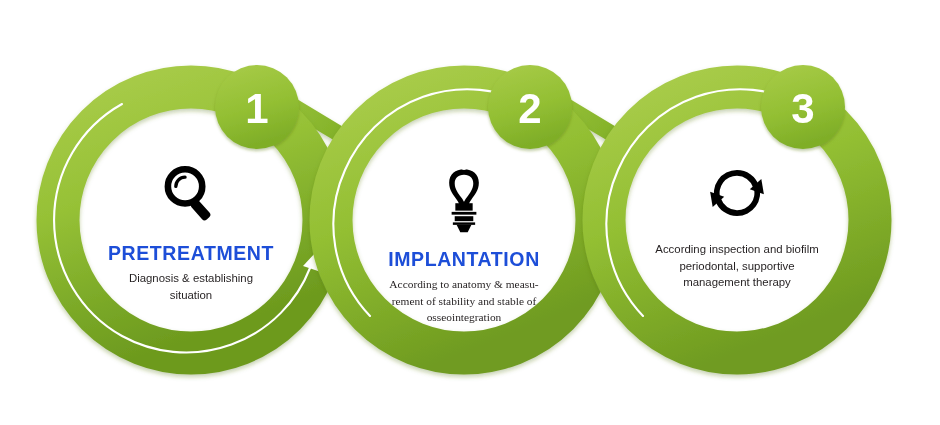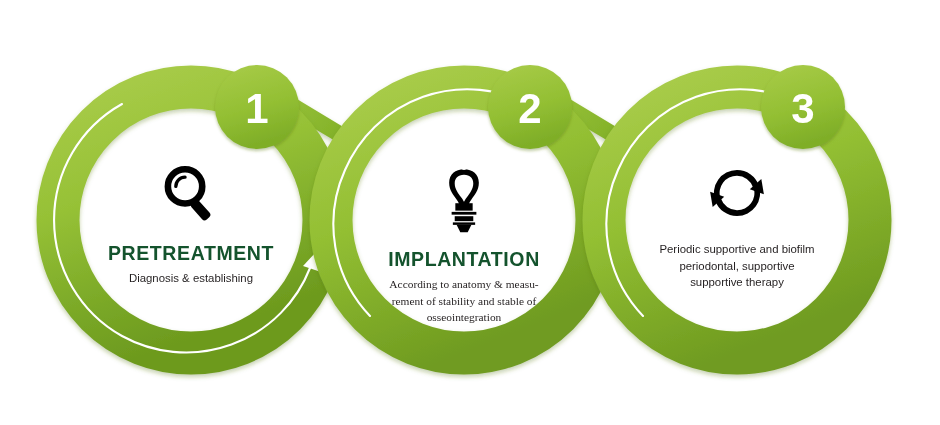--- a/index.html
+++ b/index.html
@@ -35,21 +35,21 @@
     height: 86px;
     display: flex;
     align-items: center;
     justify-content: center;
   }
   .step-title {
     font-family: "Liberation Sans", sans-serif;
     font-weight: bold;
     font-size: 19.5px;
     letter-spacing: 0.6px;
-    color: #14532d;
+    color: #1d4ed8;
     margin-top: 6px;
   }
   .step-desc {
     font-family: "Liberation Sans", sans-serif;
     font-size: 11.4px;
     line-height: 16.5px;
     color: #231f20;
     margin-top: 5px;
     padding: 0 26px;
   }
@@ -146,20 +146,21 @@
     <div class="step-icon">
       <svg viewBox="0 0 100 100" width="66" height="66">
         <circle cx="41" cy="40" r="26" fill="none" stroke="#000000" stroke-width="10"></circle>
         <path d="M 27 40 A 14 14 0 0 1 41 26" fill="none" stroke="#000000" stroke-width="5" stroke-linecap="round"></path>
         <rect x="57" y="60" width="15" height="33" rx="5" fill="#000000" transform="rotate(-42 64 76)"></rect>
       </svg>
     </div>
     <div class="step-title">PRETREATMENT</div>
     <div class="step-desc">
       <div>Diagnosis &amp; establishing</div>
+      <div>situation</div>
     </div>
   </div>
 
   <div class="step-content" style="left:349px; top:156px;">
     <div class="step-icon">
       <svg viewBox="0 0 100 118" width="62" height="73">
         <path d="M 50 10
                  C 36 10 26 18 26 32
                  C 26 44 33 52 38 59
                  C 42 64 43 68 43 72
@@ -203,19 +204,19 @@
         <path d="M 50 86
                  A 36 36 0 0 1 16 62
                  L 25 59
                  A 27 27 0 0 0 50 77 Z" fill="#000000"></path>
         <path d="M 16 62 A 36 36 0 0 1 50 14 L 50 23
                  A 27 27 0 0 0 24 58 Z" fill="#000000"></path>
         <path d="M 12 72 L 8 48 L 30 56 Z" fill="#000000"></path>
       </svg>
     </div>
     <div class="step-desc" style="padding:0 10px;">
-      <div>Periodic supportive and biofilm</div>
+      <div>According inspection and biofilm</div>
       <div>periodontal, supportive</div>
-      <div>supportive therapy</div>
+      <div>management therapy</div>
     </div>
   </div>
 
 </div>
 
 </body></html>

